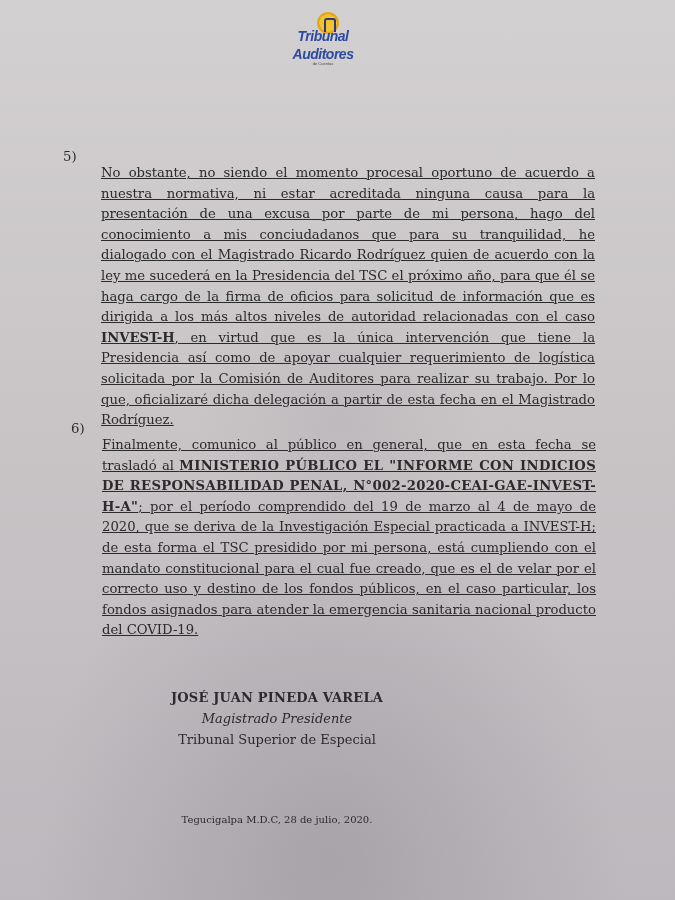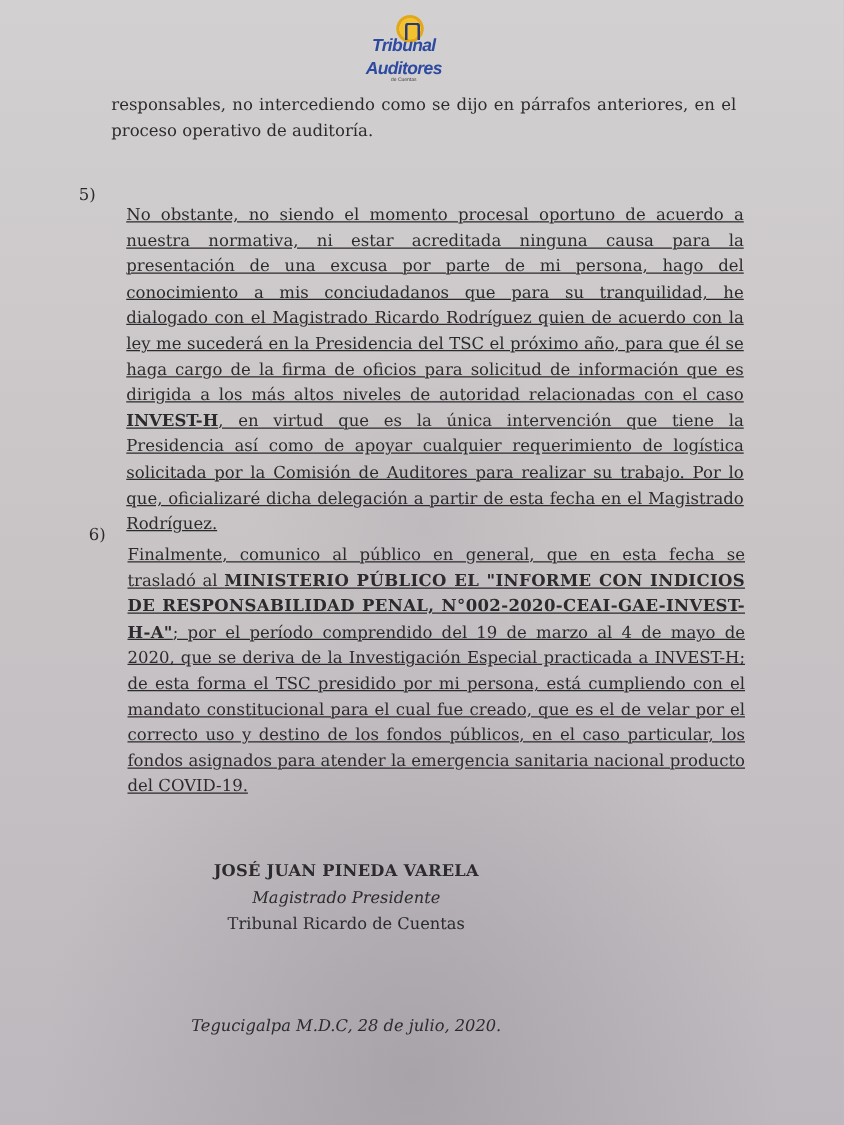--- a/index.html
+++ b/index.html
@@ -41,43 +41,42 @@
   .item .num { position: absolute; left: 0; top: 0; }
   .item .body { position: absolute; left: 38px; top: 16px; width: 494px; text-align: justify; text-align-last: left; text-decoration: underline; }
   .item5 { left: 63px; top: 147px; }
   .item6 { left: 71px; top: 419px; }
   .item6 .body { left: 31px; width: 494px; }
   b.caps { font-weight: bold; letter-spacing: 0.3px; }
   .sig { position: absolute; left: 0; width: 554px; text-align: center; }
   .sig-name { top: 690px; font-size: 13px; font-weight: bold; letter-spacing: 0.2px; }
   .sig-title { top: 711px; font-size: 13px; font-style: italic; }
   .sig-org { top: 732px; font-size: 13px; }
-  .sig-date { top: 814px; font-size: 13px; font-style: italic; }
+  .sig-date { top: 814px; font-size: 10px; }
 </style>
 </head>
 <body>
 
 <div class="page">
 
   <div class="logo">
     <div class="sun"></div>
     <div class="t1">Tribunal</div>
     <div class="t2">Auditores</div>
     <div class="t3">de Cuentas</div>
   </div>
 
-  <div class="text p-intro">responsables, no intercediendo como se dijo en párrafos anteriores, en el proceso operativo de auditoría.</div>
 
   <div class="item item5">
     <span class="num">5)</span>
     <div class="body"><span>No obstante, no siendo el momento procesal oportuno de acuerdo a nuestra normativa, ni estar acreditada ninguna causa para la presentación de una excusa por parte de mi persona, hago del conocimiento a mis conciudadanos que para su tranquilidad, he dialogado con el Magistrado Ricardo Rodríguez quien de acuerdo con la ley me sucederá en la Presidencia del TSC el próximo año, para que él se haga cargo de la firma de oficios para solicitud de información que es dirigida a los más altos niveles de autoridad relacionadas con el caso </span><b>INVEST-H</b><span>, en virtud que es la única intervención que tiene la Presidencia así como de apoyar cualquier requerimiento de logística solicitada por la Comisión de Auditores para realizar su trabajo. Por lo que, oficializaré dicha delegación a partir de esta fecha en el Magistrado Rodríguez.</span></div>
   </div>
 
   <div class="item item6">
     <span class="num">6)</span>
     <div class="body"><span>Finalmente, comunico al público en general, que en esta fecha se trasladó al </span><b class="caps">MINISTERIO PÚBLICO EL "INFORME CON INDICIOS DE RESPONSABILIDAD PENAL, N°002-2020-CEAI-GAE-INVEST-H-A"</b><span>; por el período comprendido del 19 de marzo al 4 de mayo de 2020, que se deriva de la Investigación Especial practicada a INVEST-H; de esta forma el TSC presidido por mi persona, está cumpliendo con el mandato constitucional para el cual fue creado, que es el de velar por el correcto uso y destino de los fondos públicos, en el caso particular, los fondos asignados para atender la emergencia sanitaria nacional producto del COVID-19.</span></div>
   </div>
 
   <div class="sig sig-name">JOSÉ JUAN PINEDA VARELA</div>
   <div class="sig sig-title">Magistrado Presidente</div>
-  <div class="sig sig-org">Tribunal Ricardo de Cuentas</div>
+  <div class="sig sig-org">Tribunal Superior de Especial</div>
   <div class="sig sig-date">Tegucigalpa M.D.C, 28 de julio, 2020.</div>
 </div>
 
 </body></html>

